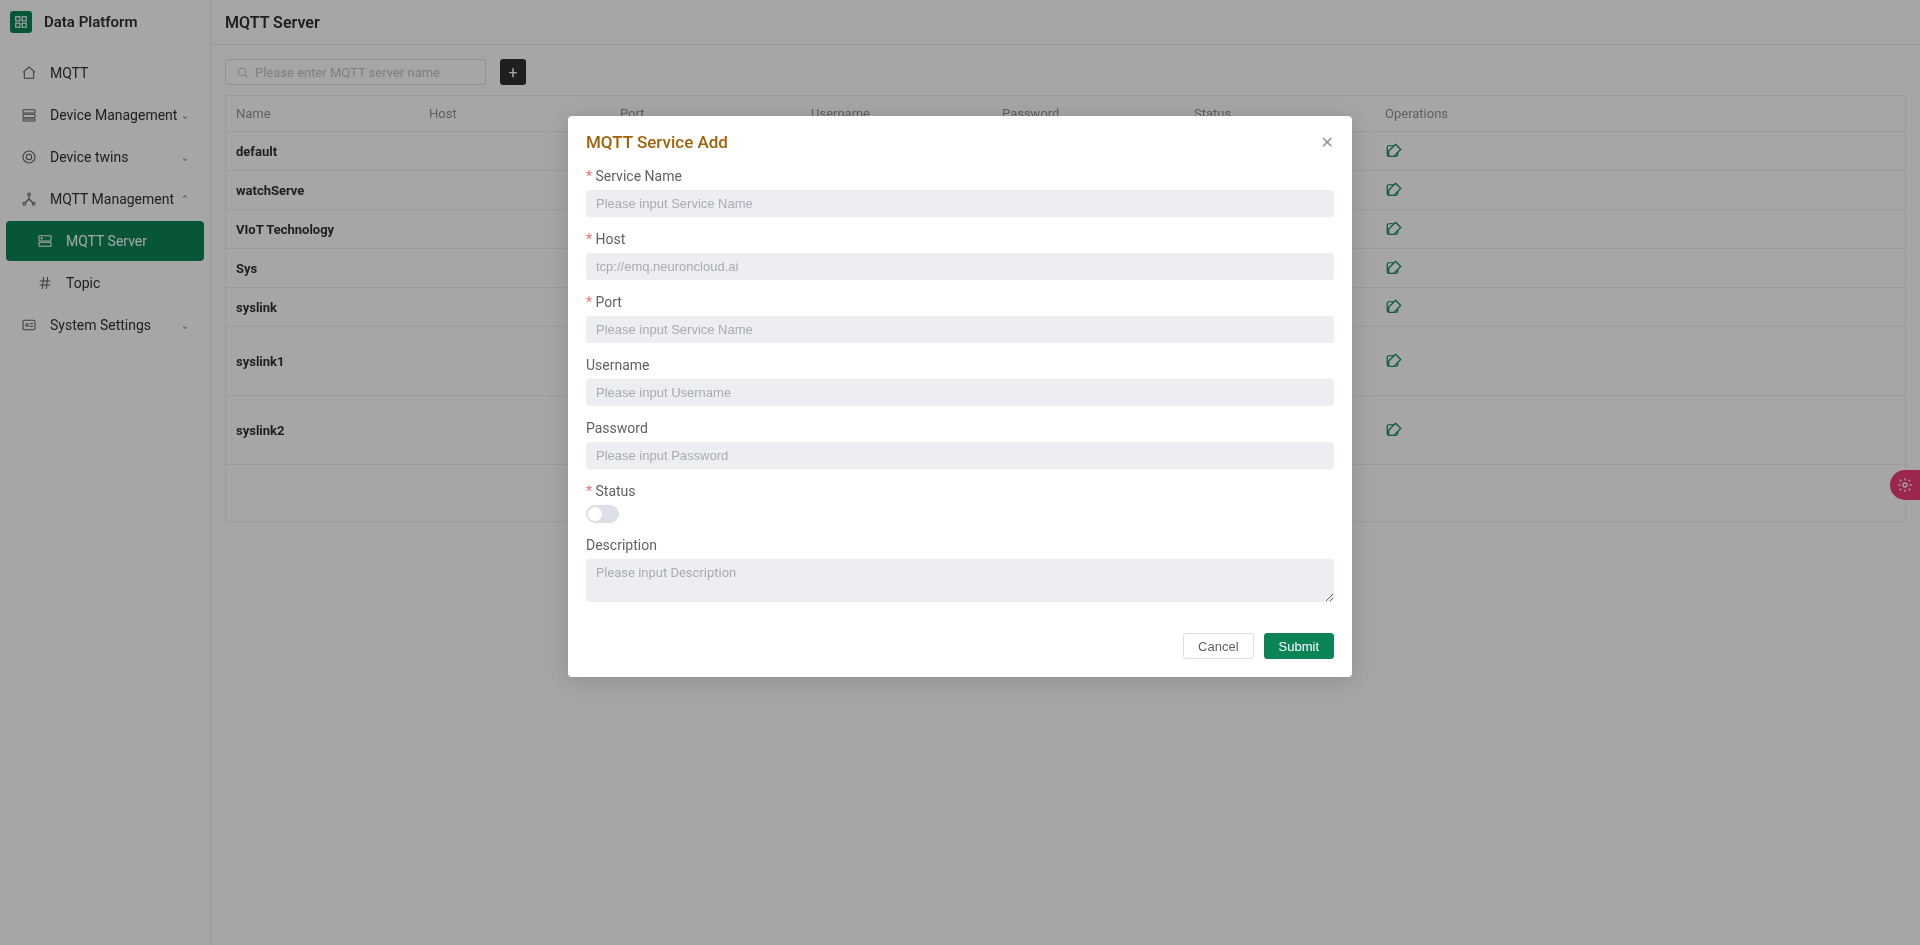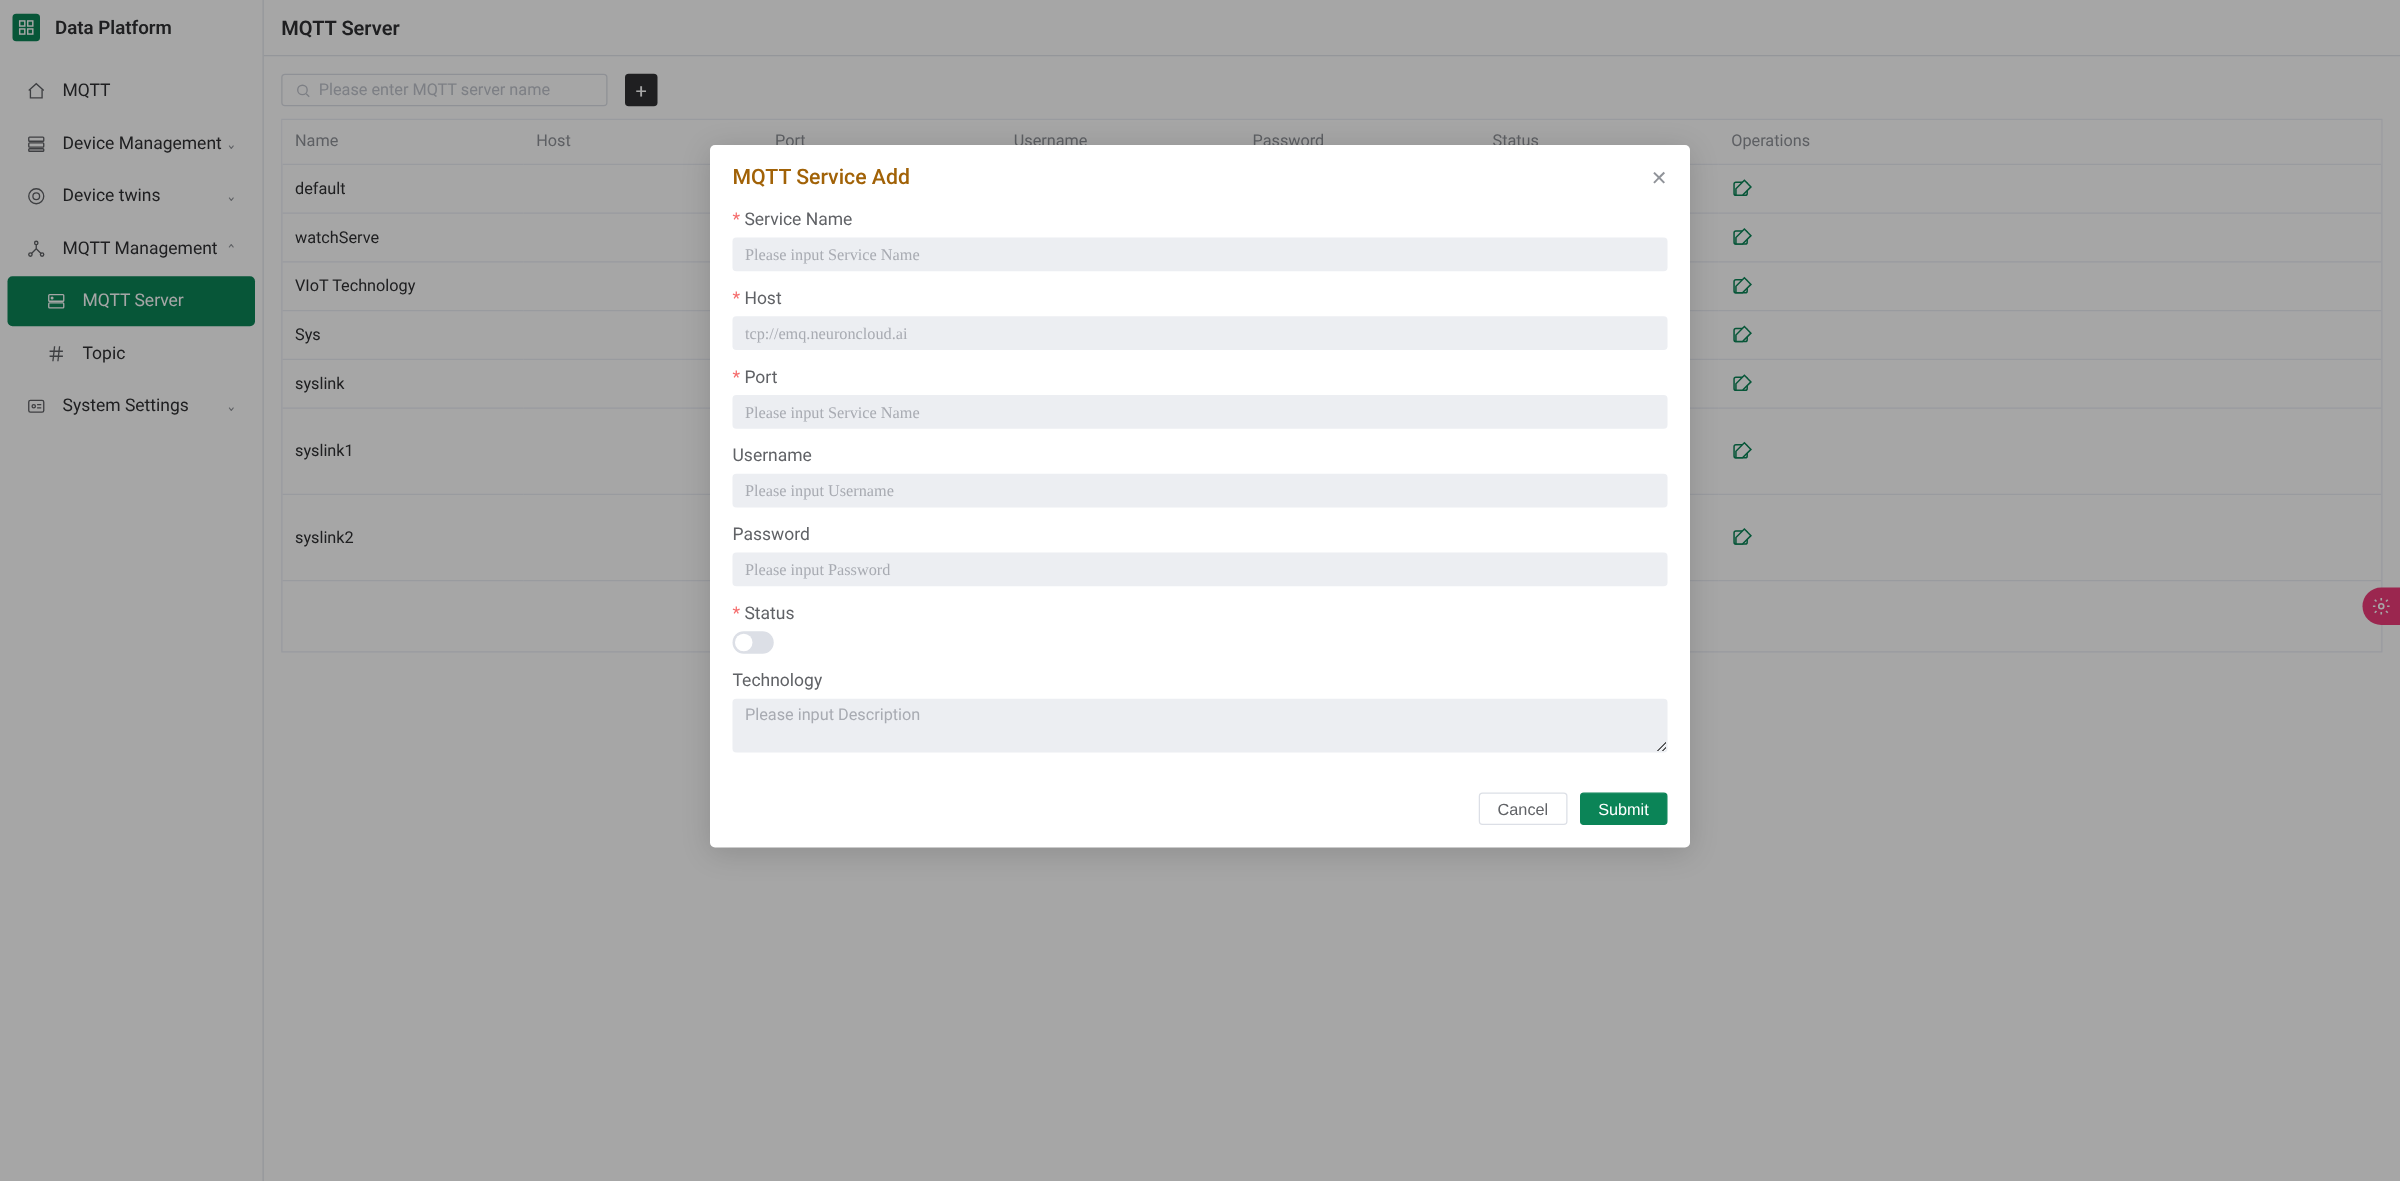--- a/index.html
+++ b/index.html
@@ -76,21 +76,21 @@
   display: flex; align-items: center; justify-content: center;
   cursor: pointer; font-size: 16px;
 }
 .table { width: 100%; border: 1px solid #ebeef5; background: #fff; }
 .thead, .trow { display: flex; }
 .thead { background: #fff; }
 .th, .td {
   padding: 10px 10px;
   border-bottom: 1px solid #ebeef5;
   font-size: 13px;
-  display: flex; align-items: center;
+  display: flex; align-items: center; font-weight: bold;
 }
 .th { color: #909399; font-weight: 400; }
 .td { color: #303133; }
 .col-name { width: 193px; }
 .col-host { width: 191px; }
 .col-port { width: 191px; }
 .col-user { width: 191px; }
 .col-pass { width: 192px; }
 .col-status { width: 191px; }
 .col-ops { flex: 1; }
@@ -134,21 +134,20 @@
 .req::before { content: "* "; color: #f56c6c; }
 .field-input, .field-textarea {
   width: 100%;
   height: 27px;
   border: none;
   background: #eceef2;
   border-radius: 3px;
   padding: 0 10px;
   font-size: 13px;
   color: #303133;
-  font-family: Liberation Serif, serif;
 }
 .field-input::placeholder, .field-textarea::placeholder { color: #a8abb2; }
 .field-textarea {
   height: 43px; padding: 6px 10px; resize: both;
   font-family: inherit;
 }
 .switch {
   width: 33px; height: 18px; border-radius: 9px;
   background: #dcdfe6; position: relative; cursor: pointer;
 }
@@ -470,21 +469,21 @@
       </div>
       <div class="field">
         <label class="field-label">Password</label>
         <input class="field-input" placeholder="Please input Password" style="">
       </div>
       <div class="field">
         <label class="field-label req">Status</label>
         <div class="switch"></div>
       </div>
       <div class="field" style="margin-bottom:4px;">
-        <label class="field-label">Technology</label>
+        <label class="field-label">Description</label>
         <textarea class="field-textarea" placeholder="Please input Description" style=""></textarea>
       </div>
     </div>
     <div class="modal-foot">
       <button class="btn secondary">Cancel</button>
       <button class="btn primary">Submit</button>
     </div>
   </div>
 </div>
 

